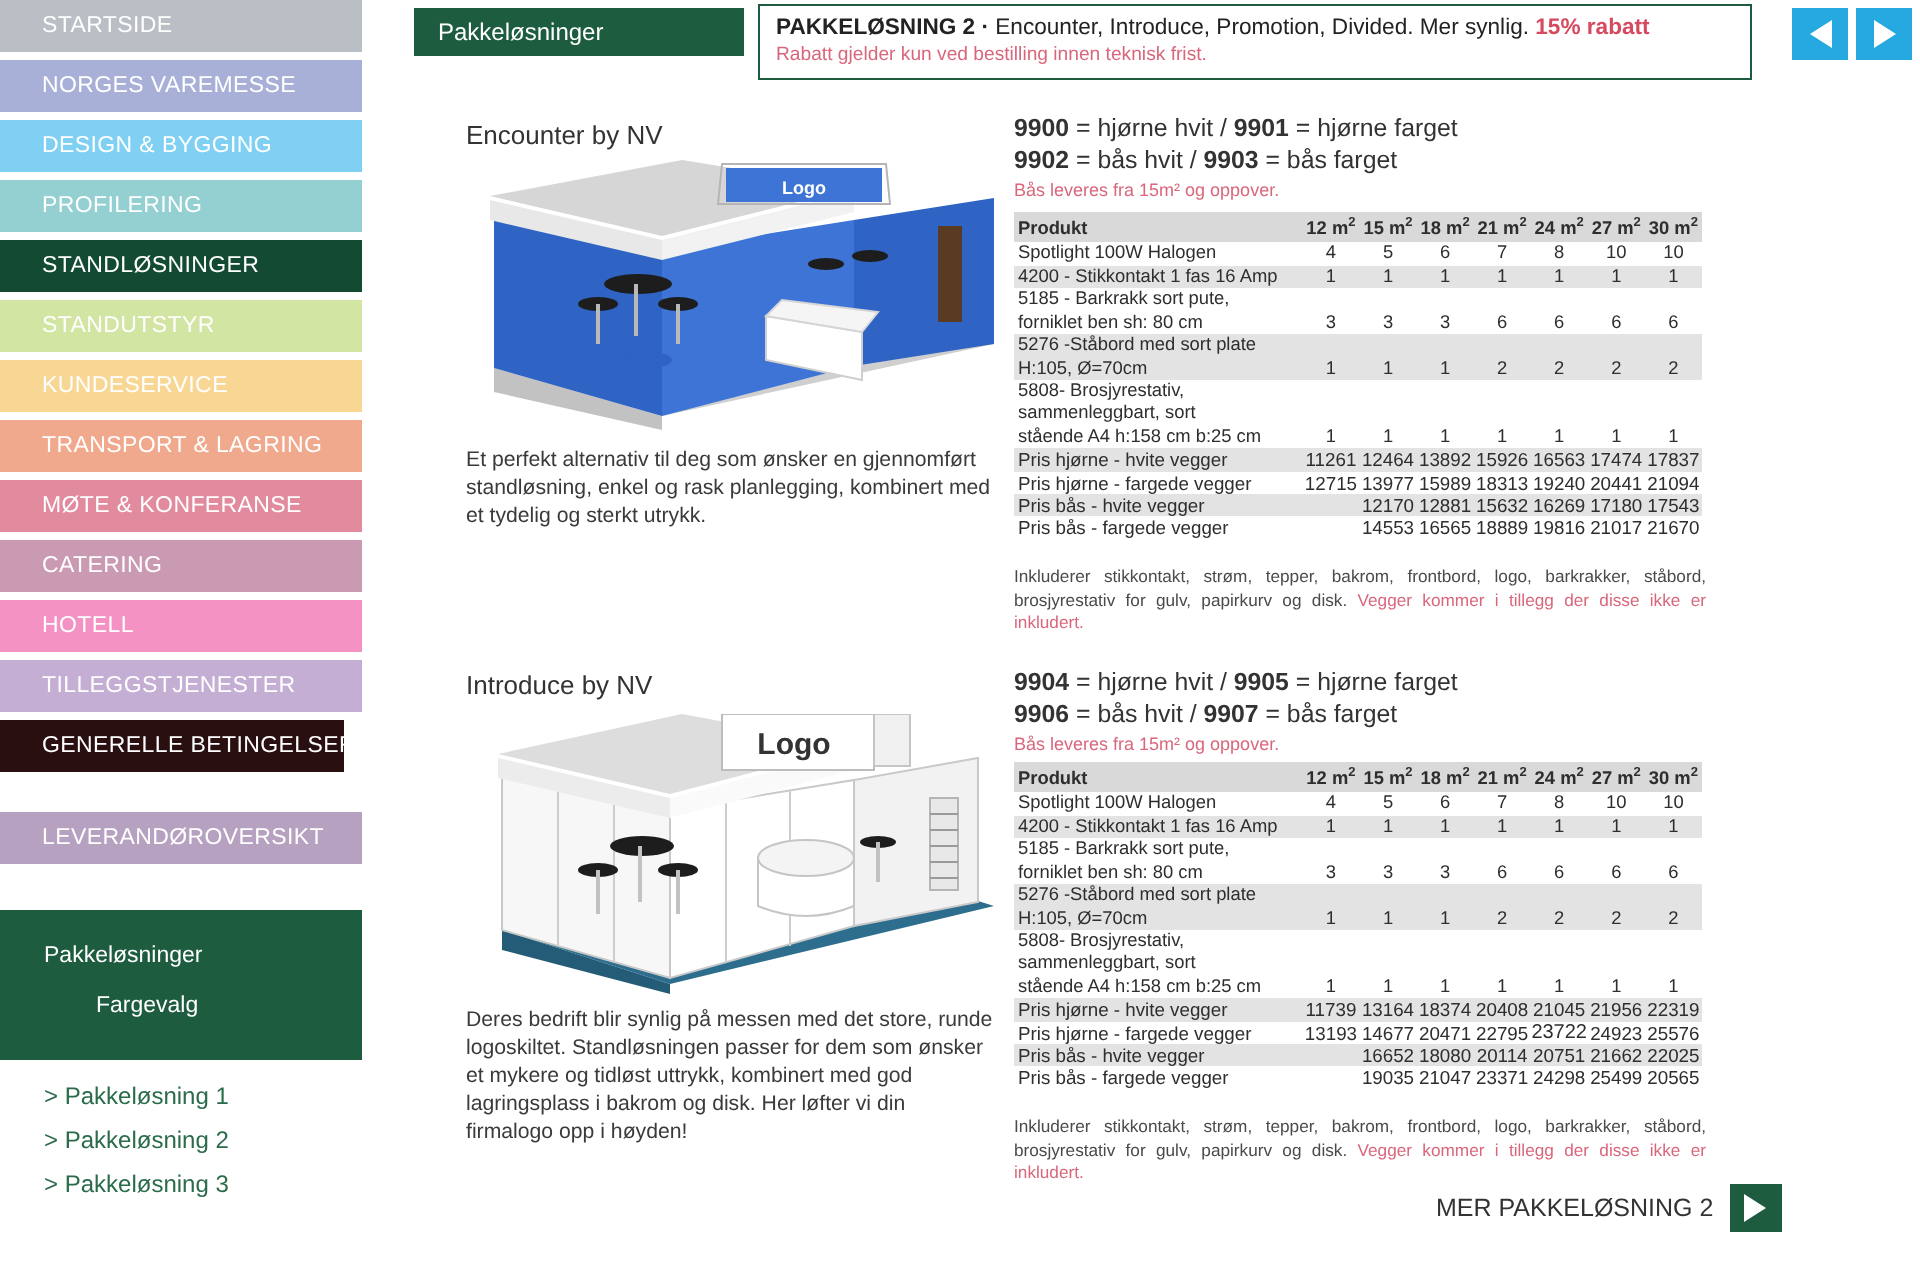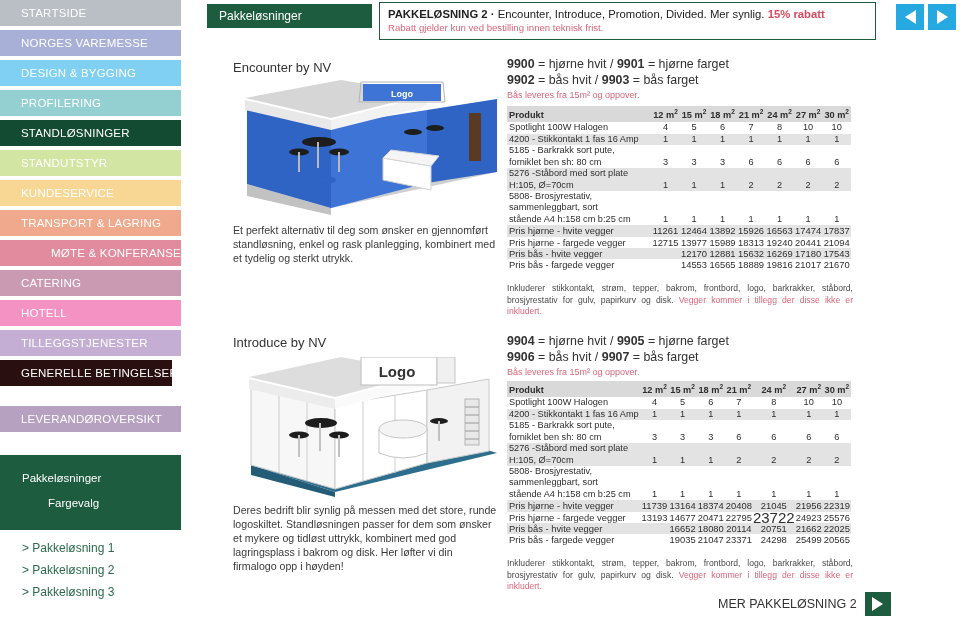--- a/index.html
+++ b/index.html
@@ -257,21 +257,21 @@
         </div>
         <div class="nav-item" style="background: rgb(211, 229, 163); color: rgb(255, 255, 255); width: 181px;">
           <span>STANDUTSTYR</span>
         </div>
         <div class="nav-item" style="background: rgb(248, 215, 149); color: rgb(255, 255, 255); width: 181px;">
           <span>KUNDESERVICE</span>
         </div>
         <div class="nav-item" style="background: rgb(240, 169, 140); color: rgb(255, 255, 255); width: 181px;">
           <span>TRANSPORT &amp; LAGRING</span>
         </div>
-        <div class="nav-item" style="background: rgb(226, 139, 158); color: rgb(255, 255, 255); width: 181px; justify-content: flex-end;">
+        <div class="nav-item" style="background: rgb(226, 139, 158); color: rgb(255, 255, 255); width: 181px;">
           <span>MØTE &amp; KONFERANSE</span>
         </div>
         <div class="nav-item" style="background: rgb(201, 154, 178); color: rgb(255, 255, 255); width: 181px;">
           <span>CATERING</span>
         </div>
         <div class="nav-item" style="background: rgb(244, 146, 196); color: rgb(255, 255, 255); width: 181px;">
           <span>HOTELL</span>
         </div>
         <div class="nav-item" style="background: rgb(196, 174, 211); color: rgb(255, 255, 255); width: 181px;">
           <span>TILLEGGSTJENESTER</span>
@@ -681,21 +681,21 @@
           <td class="num" style="font-size: 9.4px;">21045</td>
           <td class="num" style="font-size: 9.4px;">21956</td>
           <td class="num" style="font-size: 9.4px;">22319</td>
         </tr>
         <tr>
           <td class="lbl" style="font-size: 9.4px;">Pris hjørne - fargede vegger</td>
           <td class="num" style="font-size: 9.4px;">13193</td>
           <td class="num" style="font-size: 9.4px;">14677</td>
           <td class="num" style="font-size: 9.4px;">20471</td>
           <td class="num" style="font-size: 9.4px;">22795</td>
-          <td class="num" style="font-size: 15px;">23722</td>
+          <td class="num" style="font-size: 10px;">23722</td>
           <td class="num" style="font-size: 9.4px;">24923</td>
           <td class="num" style="font-size: 9.4px;">25576</td>
         </tr>
         <tr class="shade">
           <td class="lbl" style="font-size: 9.4px;">Pris bås - hvite vegger</td>
           <td class="num" style="font-size: 9.4px;"></td>
           <td class="num" style="font-size: 9.4px; text-align: center;">16652</td>
           <td class="num" style="font-size: 9.4px;">18080</td>
           <td class="num" style="font-size: 9.4px;">20114</td>
           <td class="num" style="font-size: 9.4px;">20751</td>

